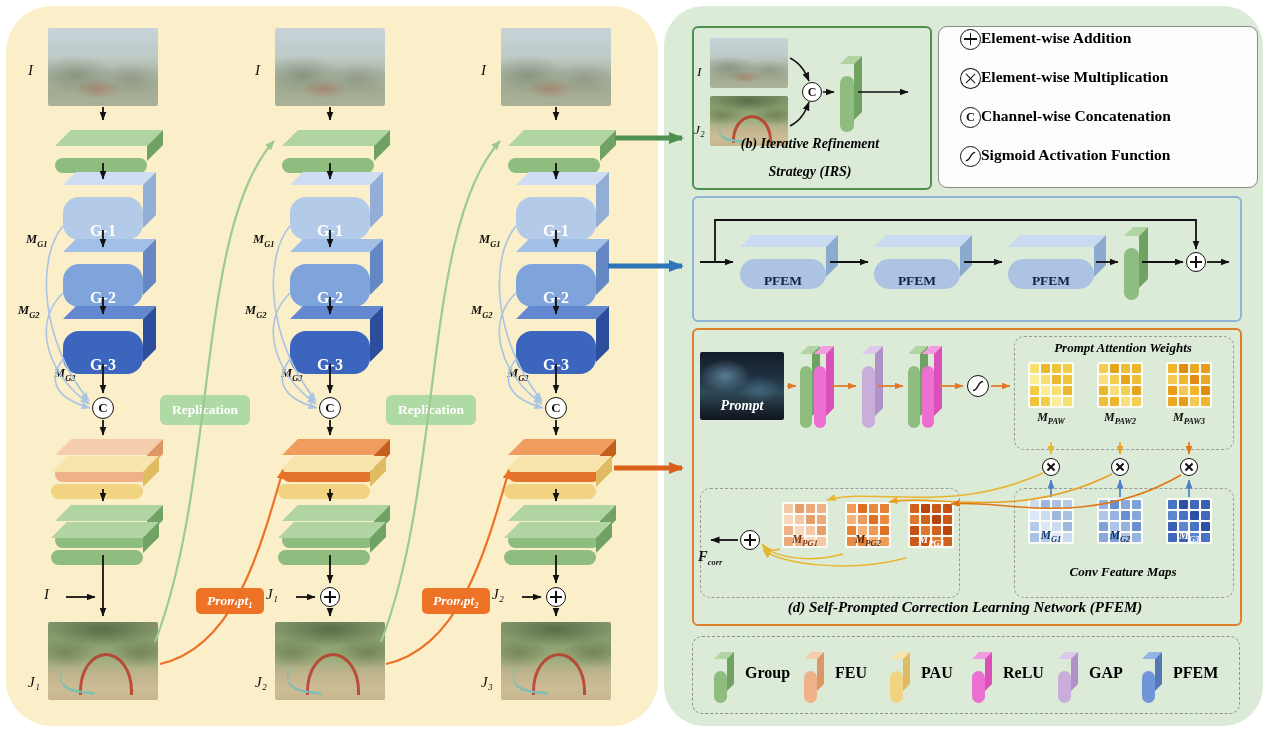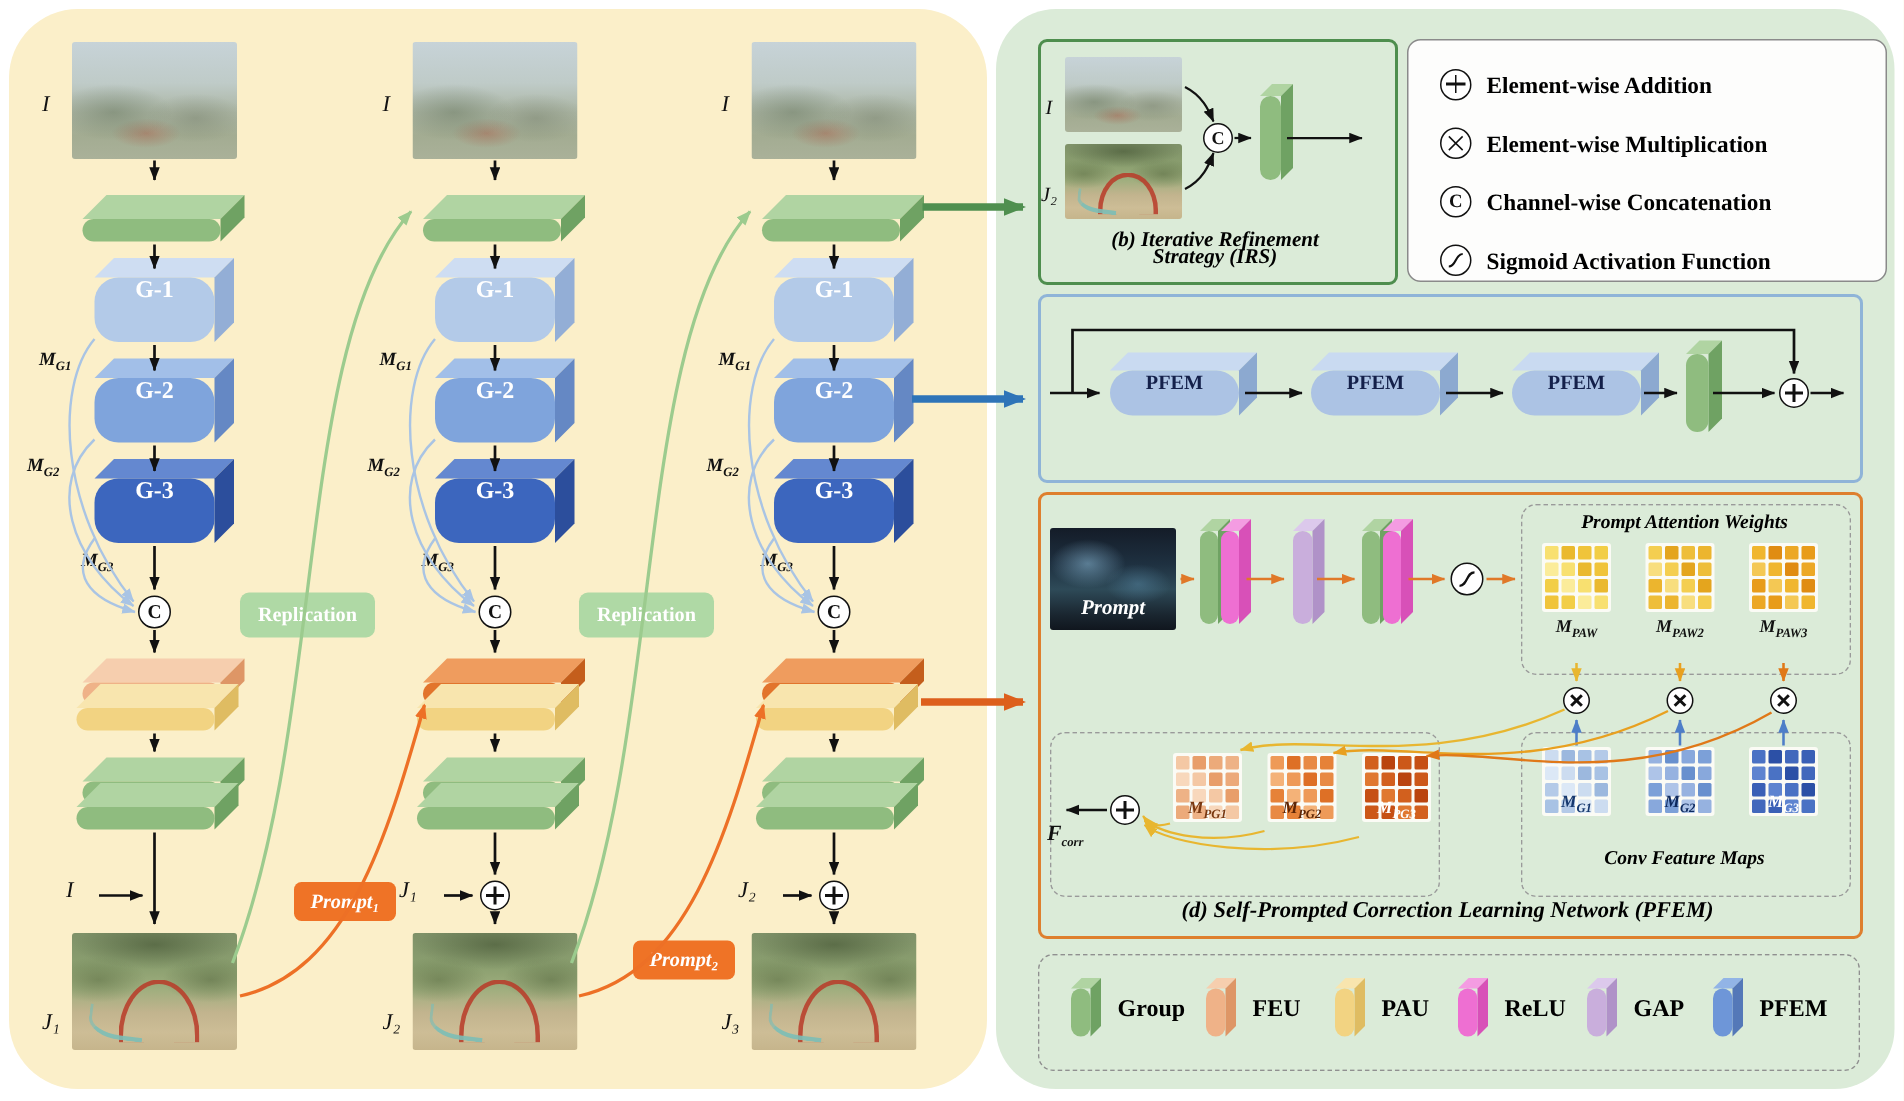--- a/index.html
+++ b/index.html
@@ -3,22 +3,22 @@
 <meta charset="utf-8">
 <style>
   html,body{margin:0;padding:0;background:#fff;}
   #stage{position:relative;width:1269px;height:734px;background:#fff;overflow:hidden;
          font-family:"Liberation Serif",serif;color:#111;}
   .panel{position:absolute;}
   .abs{position:absolute;}
   
   .b3{position:absolute;}
   .b3 .t,.b3 .s,.b3 .f{display:block;}
-  .b3 .f{position:absolute;left:0;top:0;width:100%;height:100%;background:var(--c);
-         display:flex;align-items:flex-start;justify-content:center;border-radius:16px;}
+  .b3 .f{position:absolute;left:0;top:12px;width:100%;height:100%;background:var(--c);
+         display:flex;align-items:flex-end;justify-content:center;border-radius:16px;}
   .b3 .t{position:absolute;left:0;top:calc(var(--d) * -1);width:100%;height:var(--d);
          background:var(--ct);transform:skewX(-45deg);transform-origin:0 100%;}
   .b3 .s{position:absolute;left:100%;top:0;width:var(--d);height:100%;
          background:var(--cs);transform:skewY(-45deg);transform-origin:0 0;}
   .gbox .f span{font:700 16px "Liberation Serif",serif;color:#fff;}
   .pfembox .f span{font:700 13.5px "Liberation Serif",serif;color:#14204A;}
   
   .circ{position:absolute;background:#fff;border:1.7px solid #111;border-radius:50%;
         display:flex;align-items:center;justify-content:center;box-sizing:border-box;
         font:700 13px "Liberation Serif",serif;}
@@ -54,21 +54,21 @@
   .pill{position:absolute;display:flex;align-items:center;justify-content:center;border-radius:6px;
         color:#fff;font:italic 700 13.5px "Liberation Serif",serif;}
   .cap{position:absolute;font:italic 700 15px "Liberation Serif",serif;text-align:center;color:#000;}
   .glab{position:absolute;text-align:center;font:italic 700 12px "Liberation Serif",serif;}
   .fclab{position:absolute;font:italic 700 14.5px "Liberation Serif",serif;}
   .grid{position:absolute;width:46px;height:46px;display:grid;box-sizing:border-box;
         grid-template-columns:repeat(4,1fr);grid-template-rows:repeat(4,1fr);
         gap:2px;padding:2px;background:#FBFBF5;border-radius:2px;}
   .grid div{border-radius:1px;}
   
-  .lrow{display:flex;align-items:flex-end;gap:10px;padding-left:22px;height:38px;}
+  .lrow{display:flex;align-items:flex-start;gap:0;padding-left:22px;height:38px;}
   .ltext{font:700 15.5px "Liberation Serif",serif;color:#000;}
   .bitem{position:absolute;top:650px;height:46px;display:flex;align-items:center;gap:9px;}
   .bicon{position:relative;width:24px;height:46px;}
   .btext{font:700 16px "Liberation Serif",serif;color:#000;}
   svg#wires{position:absolute;left:0;top:0;pointer-events:none;}
 </style>
 </head>
 <body>
 
 <div id="stage">
@@ -263,37 +263,37 @@
 
   <div class="pill" style="left:160px;top:395px;width:90px;height:30px;background:#AFD9A5;font-style:normal;">
       <span>Replication</span>
     </div>
   <div class="pill" style="left:386px;top:395px;width:90px;height:30px;background:#AFD9A5;font-style:normal;">
       <span>Replication</span>
     </div>
   <div class="pill" style="left:196px;top:588px;width:68px;height:26px;background:#EF7326;border-radius:5px;">
       <span>Prompt₁</span>
     </div>
-  <div class="pill" style="left:422px;top:588px;width:68px;height:26px;background:#EF7326;border-radius:5px;margin-top:39px;">
+  <div class="pill" style="left:422px;top:588px;width:68px;height:26px;background:#EF7326;border-radius:5px;">
       <span>Prompt₂</span>
     </div>
 
   <div class="ph ph-hazy" style="left:710px;top:38px;width:78px;height:50px;"></div>
   <span class="ilab" style="left:697px;top:64px;font-size:13.5px;">I</span>
   <div class="ph ph-clear" style="left:710px;top:96px;width:78px;height:50px;"></div>
   <span class="ilab" style="left:694px;top:122px;font-size:13.5px;">J₂</span>
   <div class="circ" style="left:802px;top:82px;width:20px;height:20px;font-size:12px;">
       <span>C</span>
     </div>
   <div class="b3" style="left:840px;top:64px;width:14px;height:56px;--d:8px;--c:#8FBC7F;--ct:#B0D4A2;--cs:#6FA263;">
       <span class="t"></span>
       <span class="s"></span>
       <span class="f"></span>
     </div>
-  <div class="cap" style="left:692px;top:153px;width:236px;font-size:14px;font-style:italic;">(b) Iterative Refinement</div>
+  <div class="cap" style="left:692px;top:136px;width:236px;font-size:14px;font-style:italic;">(b) Iterative Refinement</div>
   <div class="cap" style="left:692px;top:164px;width:236px;font-size:14px;">Strategy (IRS)</div>
 
   <div class="abs" style="left:938px;top:28px;width:318px;height:156px;display:flex;flex-direction:column;justify-content:space-around;">
     <div class="lrow">
       <div class="circ circr plus" style="width:21px;height:21px;"></div>
       <span class="ltext">Element-wise Addition</span>
     </div>
     <div class="lrow">
       <div class="circ circr plus rot45" style="width:21px;height:21px;"></div>
       <span class="ltext">Element-wise Multiplication</span>

